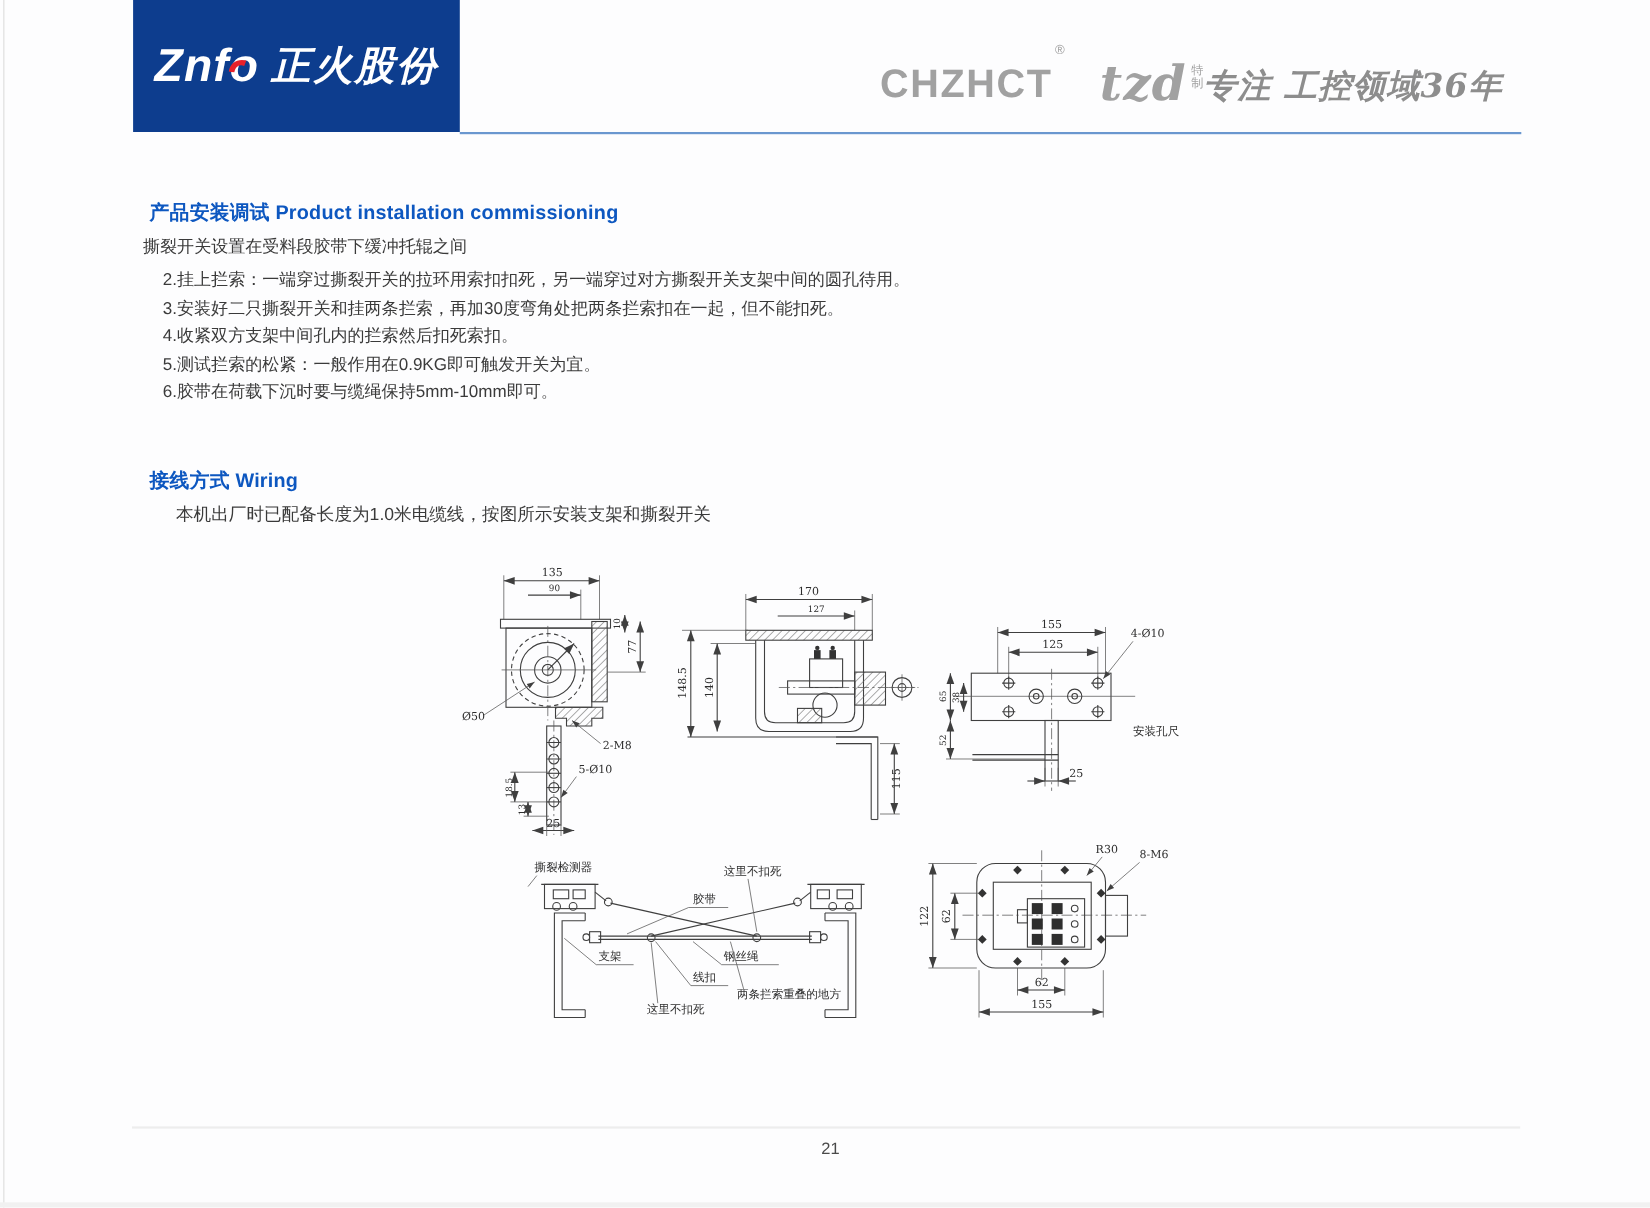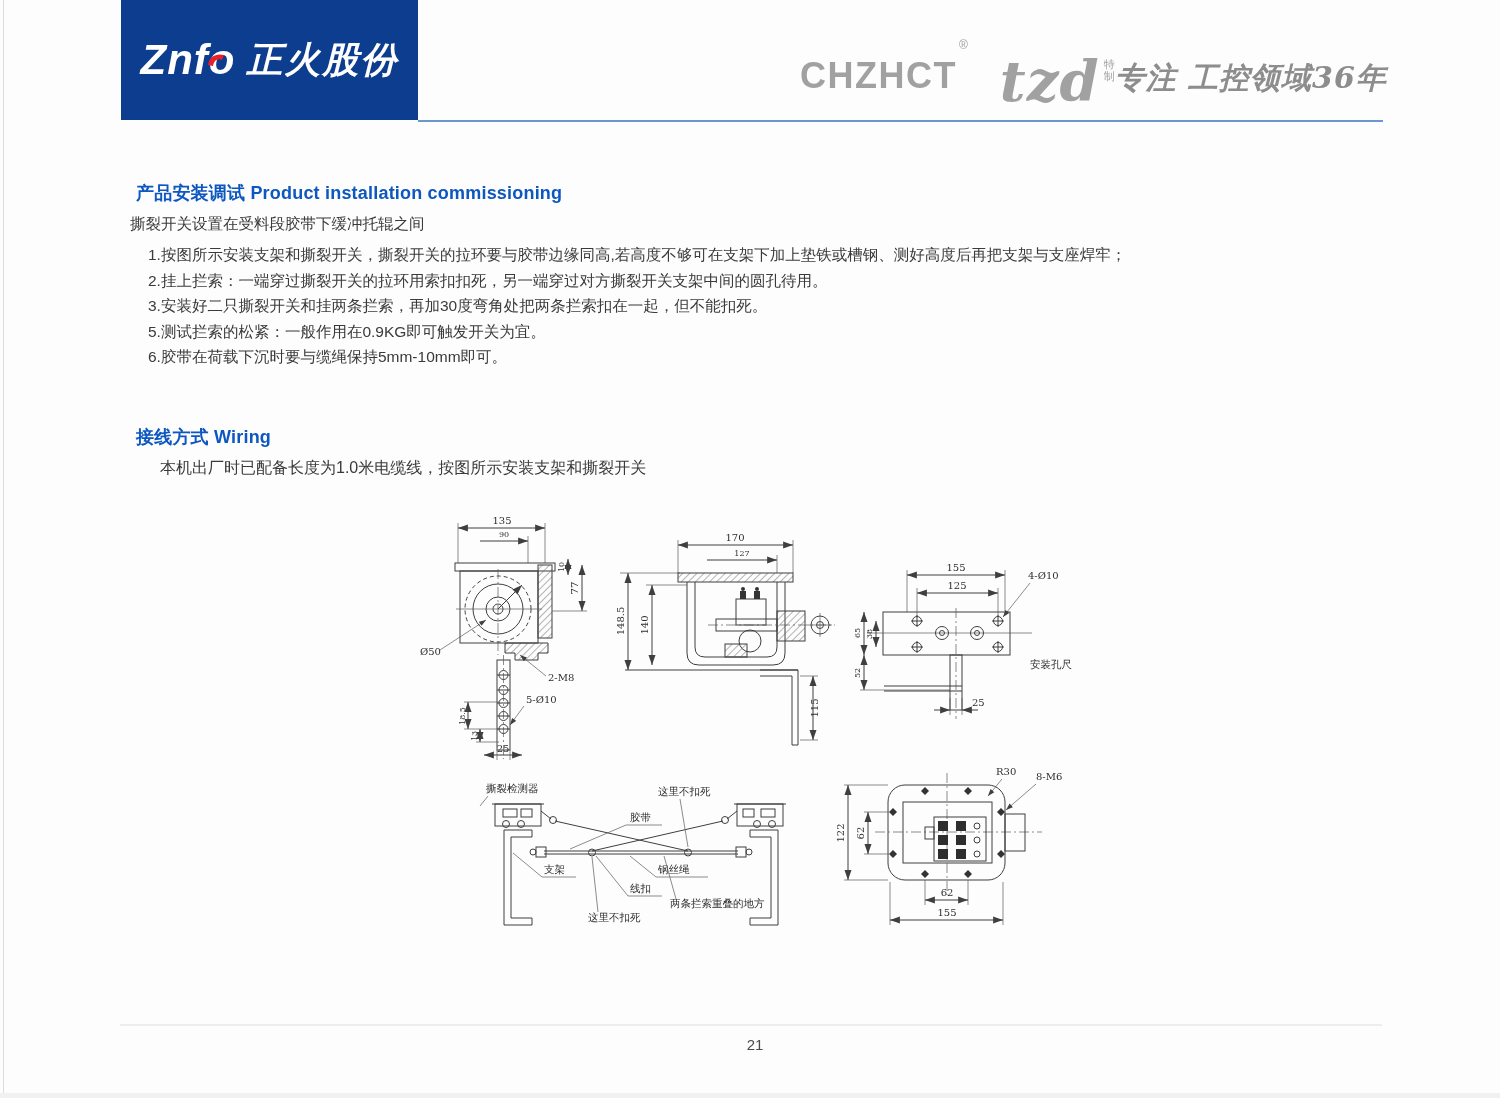--- a/index.html
+++ b/index.html
@@ -14,21 +14,21 @@
   .logo-block { position:absolute; left:121px; top:0; width:297px; height:120px; background:#0d3d8e; }
   .logo-inner { position:absolute; inset:0; display:flex; align-items:center; justify-content:center; gap:11px;
                 color:#ffffff; font-style:italic; font-weight:bold; }
   .logo-en { font-size:42px; letter-spacing:1px; }
   .logo-cn { font-size:36px; letter-spacing:2px; white-space:nowrap;text-align:right; }
   .logo-accent { position:absolute; left:86px; top:53px; width:18px; height:13px; }
 
   .brand { position:absolute; left:800px; top:58px; height:54px; display:flex; white-space:nowrap; }
   .brand-primary { font-size:36px; font-weight:bold; letter-spacing:1.5px; color:#a1a1a1; line-height:1; }
   .brand-reg { font-size:12px; color:#a1a1a1; position:relative; top:-20px; margin-left:2px; }
-  .brand-secondary { margin-left:32px; font-size:56px; font-weight:bold; font-style:italic; color:#a1a1a1;
+  .brand-secondary { margin-left:32px; font-size:44px; font-weight:bold; font-style:italic; color:#a1a1a1;
                      line-height:0.85; letter-spacing:1px; font-family:"DejaVu Serif",serif; }
   .brand-sub { margin-left:4px; display:flex; flex-direction:column; font-size:11px; line-height:12px;
                color:#a1a1a1; padding-bottom:3px; }
   .slogan { font-size:30px; color:#8d8d8d; font-family:"DejaVu Serif",serif;
             font-style:italic; font-weight:600; padding-bottom:1px; letter-spacing:1px; }
   .header-line { position:absolute; left:418px; top:120px; width:965px; height:2px; background:#6a97cf; }
 
   
   .h-blue { position:absolute; left:120px; margin:16px; color:#0d57c0; font-size:18px; font-weight:600; letter-spacing:0.2px; }
   .intro  { position:absolute; left:130px; top:214px; margin:0; font-size:15.5px; color:#3a3a3a; }
@@ -79,23 +79,23 @@
         <span>制</span>
       </span>
       <span class="slogan">专注 工控领域36年</span>
     </div>
     <div class="header-line"></div>
   </div>
 
   <h2 class="h-blue" style="top:165px;">产品安装调试 Product installation commissioning</h2>
   <p class="intro">撕裂开关设置在受料段胶带下缓冲托辊之间</p>
   <div class="steps">
-    <p>1.按图所示安装支架和撕裂开关，撕裂开关的拉环要与胶带边缘同高,若高度不够可在支架下加上垫铁或槽钢、测好高度后再把支架与支座焊牢；</p>
     <p>2.挂上拦索：一端穿过撕裂开关的拉环用索扣扣死，另一端穿过对方撕裂开关支架中间的圆孔待用。</p>
     <p>3.安装好二只撕裂开关和挂两条拦索，再加30度弯角处把两条拦索扣在一起，但不能扣死。</p>
+    <p>4.收紧双方支架中间孔内的拦索然后扣死索扣。</p>
     <p>5.测试拦索的松紧：一般作用在0.9KG即可触发开关为宜。</p>
     <p>6.胶带在荷载下沉时要与缆绳保持5mm-10mm即可。</p>
   </div>
 
   <h2 class="h-blue" style="top:409px;">接线方式 Wiring</h2>
   <p class="wiring-note">本机出厂时已配备长度为1.0米电缆线，按图所示安装支架和撕裂开关</p>
 
   <svg class="drawings" viewBox="0 0 690 447">
     <defs>
       <pattern id="hat" width="5" height="5" patternTransform="rotate(45)" patternUnits="userSpaceOnUse">

